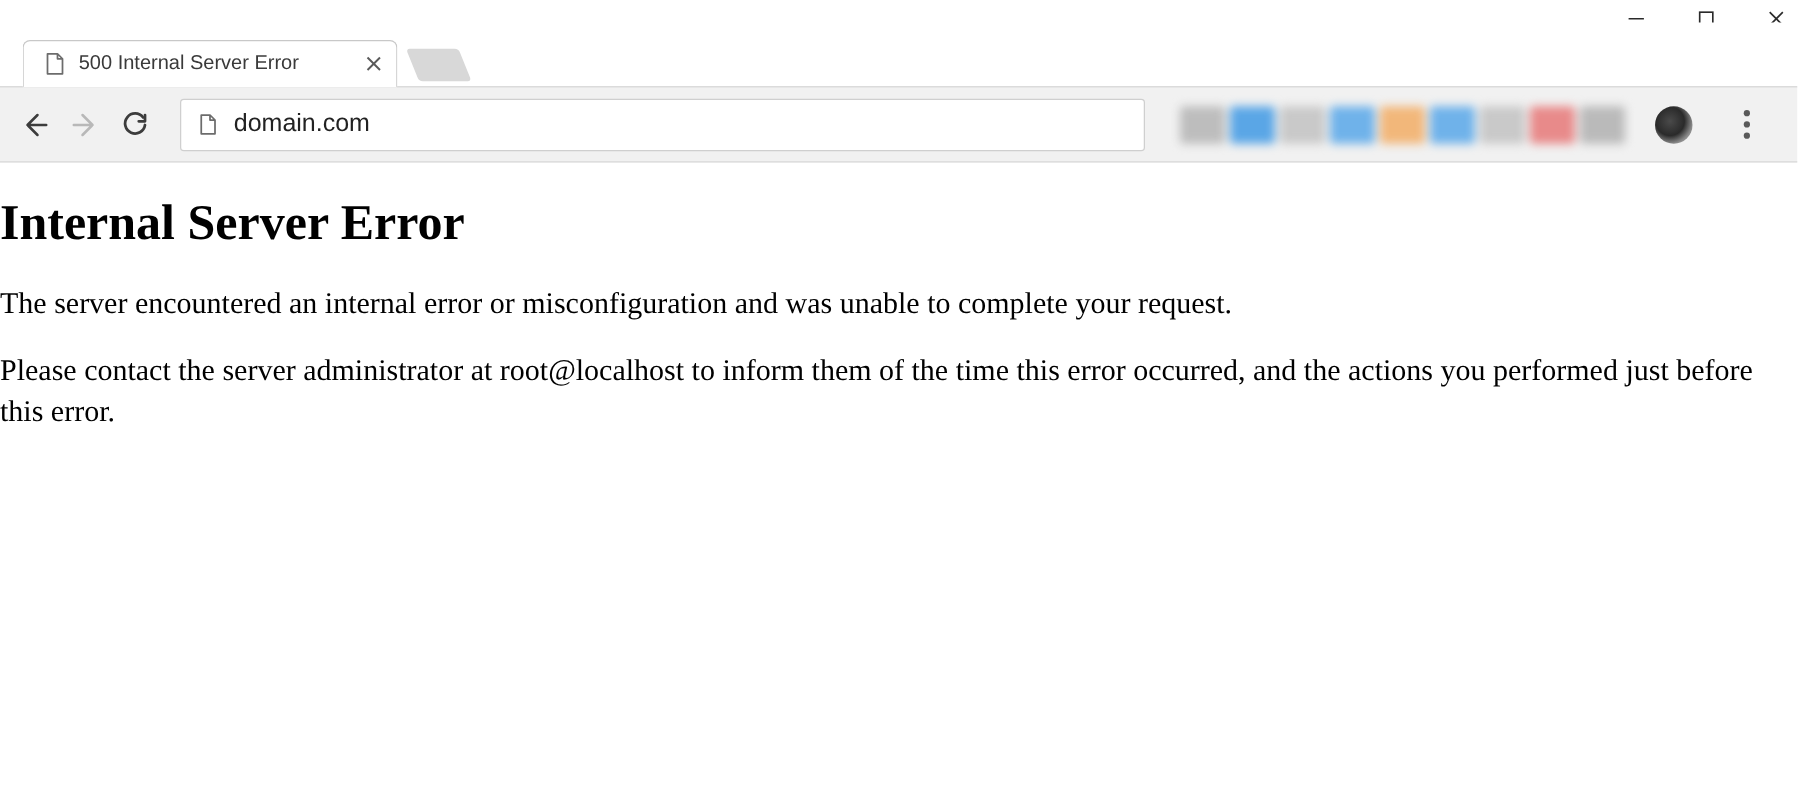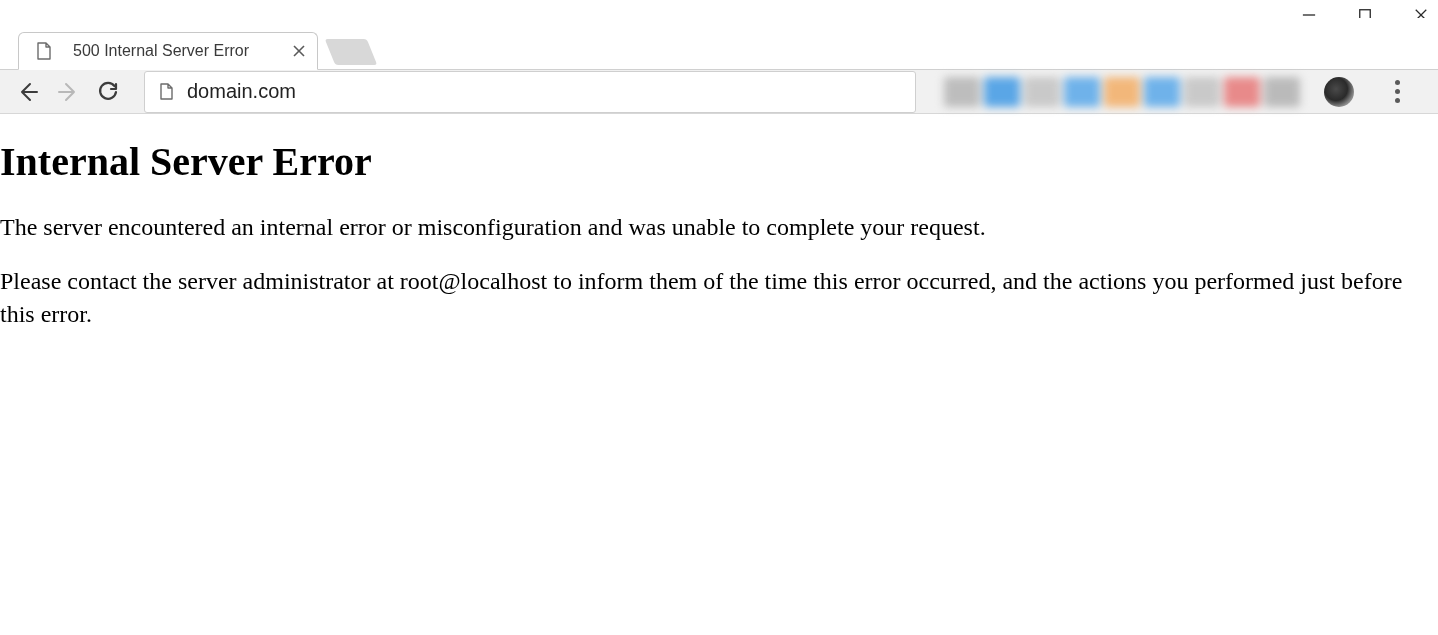--- a/index.html
+++ b/index.html
@@ -44,21 +44,21 @@
       display: flex;
       align-items: flex-end;
     }
     .tab {
       position: relative;
       height: 38px;
       margin-left: 18px;
       padding: 0 38px 0 16px;
       display: flex;
       align-items: center;
-      gap: 20px;
+      gap: 10px;
       background: #f2f2f2;
       border: 1px solid #c8c8c8;
       border-bottom: none;
       border-top-left-radius: 6px;
       border-top-right-radius: 6px;
       min-width: 300px;
       z-index: 2;
     }
     .tab.active {
       background: #fff;
@@ -97,21 +97,21 @@
       margin-left: 12px;
       margin-bottom: 4px;
       background: #d8d8d8;
       transform: skewX(22deg);
       border-radius: 3px;
       cursor: pointer;
     }
 
     
     .toolbar {
-      height: 44px;
+      height: 60px;
       background: #f1f1f1;
       border-bottom: 1px solid #d7d7d7;
       display: flex;
       align-items: center;
       padding: 0 14px;
       gap: 12px;
     }
     .nav-btn {
       width: 28px;
       height: 28px;

